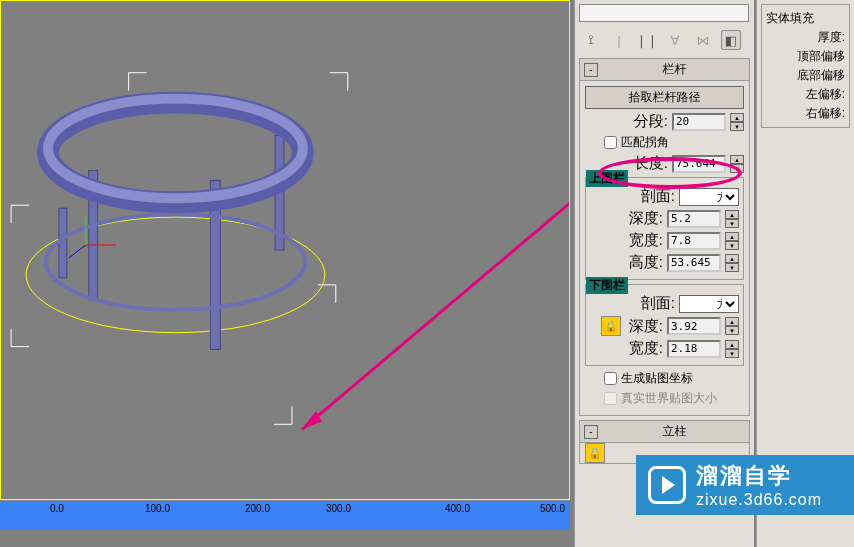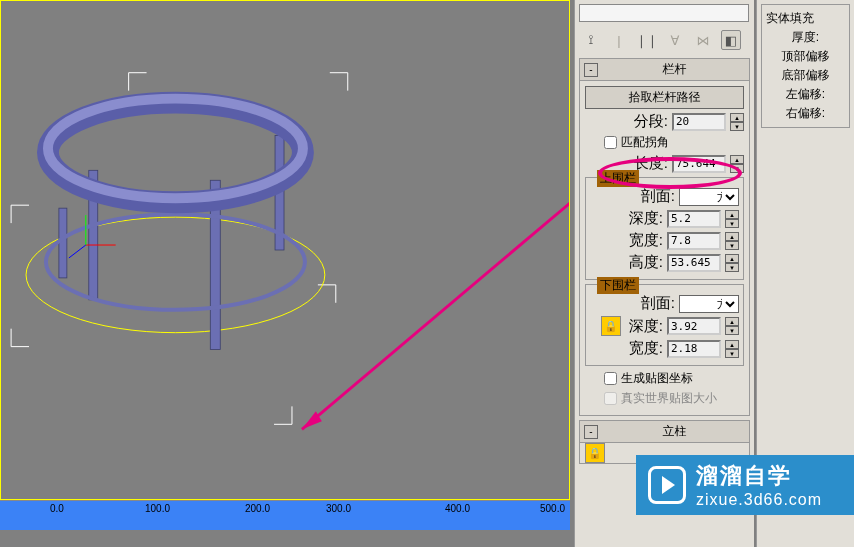--- a/index.html
+++ b/index.html
@@ -34,28 +34,28 @@
     .field-row input[type="text"] { width: 54px; height: 18px; border: 2px inset #ccc; background: #f0f0f0; font-size: 11px; padding: 2px 2px; font-family: monospace; }
     .field-row select { width: 60px; height: 18px; border: 1px solid #666; background: #fff; font-size: 11px; padding-left: 33px; }
     .spinner-btns { display: flex; flex-direction: column; }
     .spinner-btns .sp { width: 14px; height: 9px; background: #d4d0c8; border: 1px solid #666; font-size: 7px; line-height: 7px; text-align: center; cursor: pointer; }
     
     .checkbox-row { display: flex; align-items: center; gap: 4px; margin: 3px 0; font-size: 12px; padding-left: 19px; }
     .checkbox-row input { width: 13px; height: 13px; }
     .checkbox-row.disabled { color: #888; }
     
     .group { border: 1px solid #999; margin: 4px 0; padding: 6px 4px 4px; position: relative; }
-    .group-label { position: absolute; top: -8px; left: 11px; background: #a16207; padding: 0 3px; font-size: 12px; }
+    .group-label { position: absolute; top: -8px; left: 0; background: #0f766e; padding: 0 3px; font-size: 12px; font-weight: bold; }
     
     .lock-icon { width: 20px; height: 20px; background: #ffcc00; border: 1px solid #888; display: flex; align-items: center; justify-content: center; font-size: 11px; margin-right: 4px; }
     
     .highlight-oval { position: absolute; border: 4px solid #e6007e; border-radius: 50%/50%; pointer-events: none; z-index: 10; }
     
     .far-right-group { border: 1px solid #999; padding: 4px; margin-bottom: 4px; }
-    .far-right-label { font-size: 12px; text-align: center; padding: 1px 0; }
+    .far-right-label { font-size: 12px; text-align: right; padding: 1px 0; }
     
     .watermark { position: absolute; left: 636px; top: 455px; width: 218px; height: 60px; background: #2b8ecb; display: flex; align-items: center; gap: 10px; padding: 8px 12px; color: #fff; z-index: 20; }
     .watermark .play { width: 38px; height: 38px; border: 3px solid #fff; border-radius: 8px; display: flex; align-items: center; justify-content: center; }
     .watermark .play::after { content: ''; width: 0; height: 0; border-left: 13px solid #fff; border-top: 9px solid transparent; border-bottom: 9px solid transparent; margin-left: 3px; }
     .watermark .text-box { display: flex; flex-direction: column; }
     .watermark .cn { font-size: 22px; font-weight: bold; letter-spacing: 2px; }
     .watermark .url { font-size: 16px; letter-spacing: 1px; }
   </style>
 </head>
 <body>

